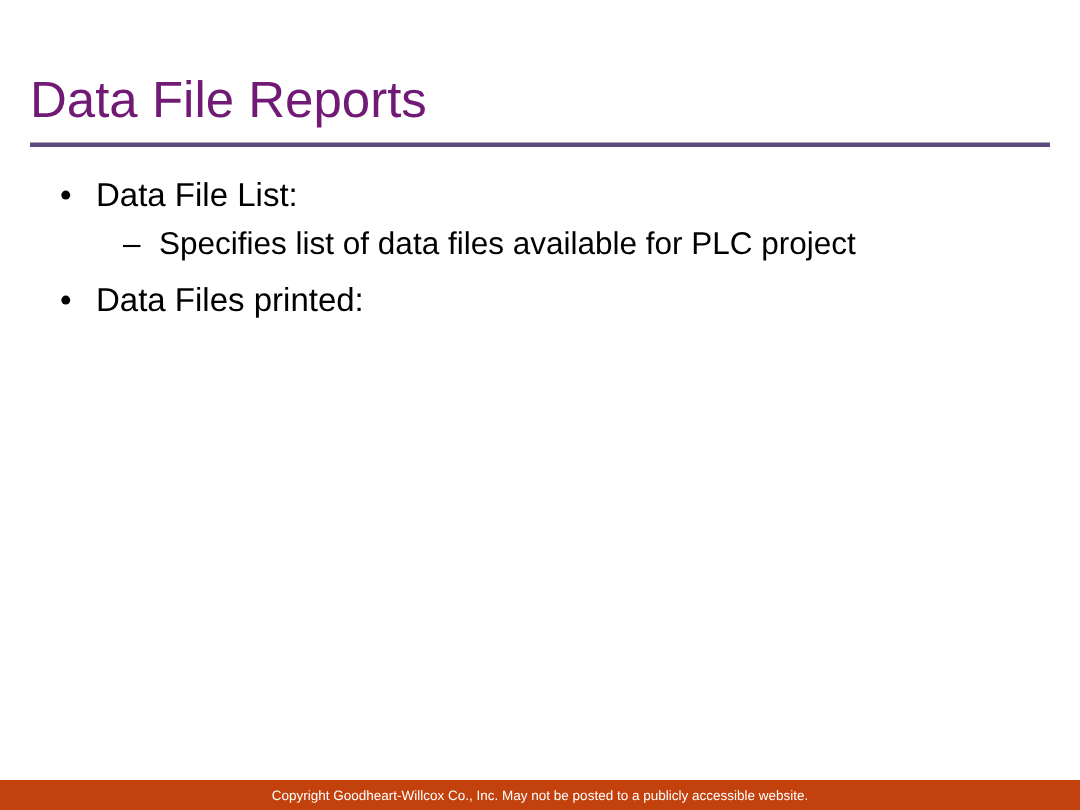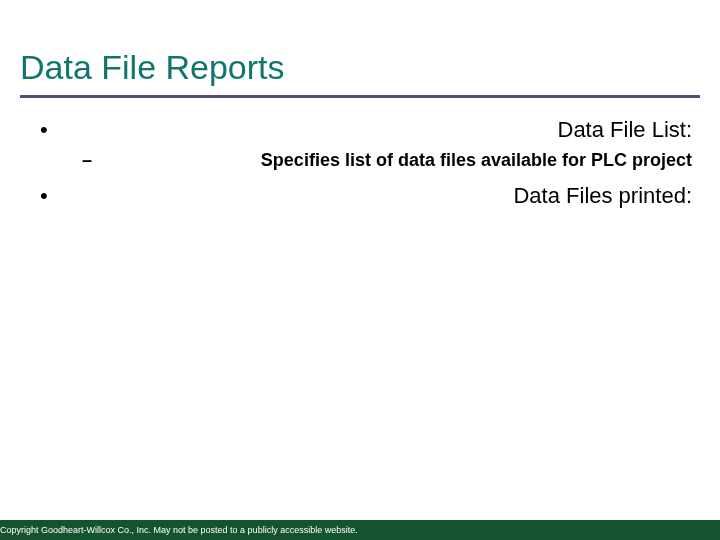--- a/index.html
+++ b/index.html
@@ -10,34 +10,33 @@
     background: #fff;
     position: relative;
     overflow: hidden;
   }
   .title-block {
     padding: 48px 20px 0 20px;
   }
   .title {
     font-size: 34px;
     font-weight: 400;
-    color: #0f766e;
+    color: #701a75;
     line-height: 1.15;
     padding-bottom: 8px;
     border-bottom: 3px solid #5b4a7a;
   }
   .content {
     padding: 18px 28px 0 40px;
     font-size: 22px;
     color: #000;
     line-height: 1.3;
   }
   ul.level1 {
     list-style: none;
-    text-align: right;
   }
   ul.level1 > li {
     position: relative;
     padding-left: 24px;
     margin-bottom: 6px;
   }
   ul.level1 > li::before {
     content: "•";
     position: absolute;
     left: 0;
@@ -47,39 +46,38 @@
   }
   ul.level2 {
     list-style: none;
     margin-top: 4px;
     margin-bottom: 10px;
   }
   ul.level2 > li {
     position: relative;
     padding-left: 24px;
     margin-left: 18px;
-    font-size: 18px;
-    font-weight: bold;
+    font-size: 21px;
   }
   ul.level2 > li::before {
     content: "–";
     position: absolute;
     left: 0;
     top: 0;
   }
   .footer-bar {
     position: absolute;
     left: 0;
     bottom: 0;
     width: 100%;
     height: 20px;
-    background: #14532d;
+    background: #c2410c;
     display: flex;
     align-items: center;
-    justify-content: flex-start;
+    justify-content: center;
     padding-right: 0;
   }
   .footer-text {
     color: #fff;
     font-size: 9px;
     white-space: nowrap;
   }
 </style>
 </head>
 <body>

